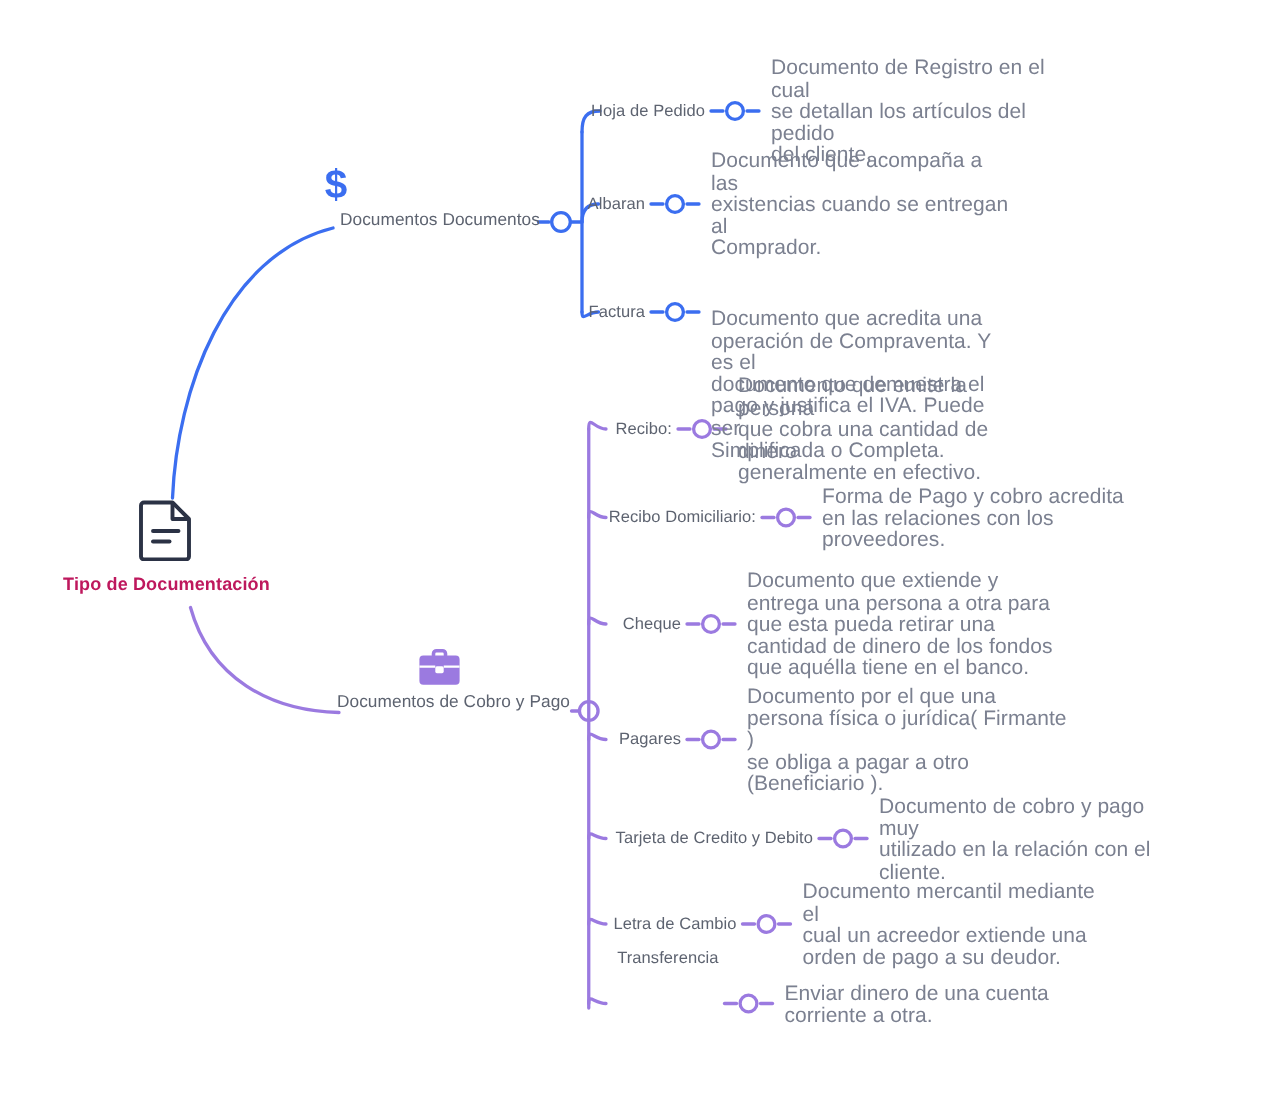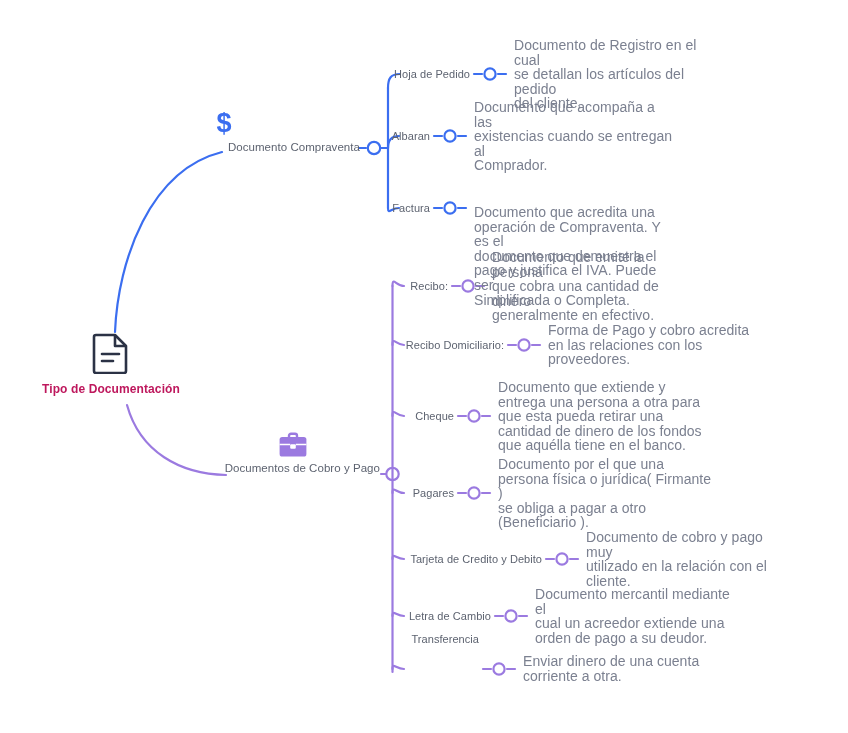--- a/index.html
+++ b/index.html
@@ -210,21 +210,21 @@
       <path d="M5,3 h19 l11,11 v25 a2,2 0 0 1 -2,2 h-28 a2,2 0 0 1 -2,-2 v-34 a2,2 0 0 1 2,-2 z" fill="none" stroke="#2b3245" stroke-width="2.6" stroke-linejoin="round"></path>
       <path d="M24,3 v11 h11" fill="none" stroke="#2b3245" stroke-width="2.6" stroke-linejoin="round"></path>
       <path d="M11,22 h17" fill="none" stroke="#2b3245" stroke-width="2.6" stroke-linecap="round"></path>
       <path d="M11,29 h11" fill="none" stroke="#2b3245" stroke-width="2.6" stroke-linecap="round"></path>
     </svg>
     <div class="root-title">Tipo de Documentación</div>
   </div>
 
   <div class="branch" id="branch-compraventa">
     <span class="dollar-glyph">$</span>
-    <span class="branch-label">Documento Compraventa</span>
+    <span class="branch-label">Documentos Documentos</span>
   </div>
 
   <div class="branch" id="branch-cobro">
     <svg class="case-glyph" viewBox="0 0 30 26">
       <path d="M11,5 v-1.2 a2,2 0 0 1 2,-2 h4 a2,2 0 0 1 2,2 v1.2" fill="none" stroke="#9b7ae0" stroke-width="2.4" stroke-linecap="round"></path>
       <rect x="1.6" y="5" width="26.8" height="19.5" rx="2.6" fill="#9b7ae0"></rect>
       <rect x="12.2" y="12.2" width="5.6" height="4.6" rx="1.1" fill="#ffffff"></rect>
       <path d="M1.6,12.4 h10.6 M17.8,12.4 h10.6" stroke="#ffffff" stroke-width="1.5"></path>
     </svg>
     <span class="branch-label">Documentos de Cobro y Pago</span>

